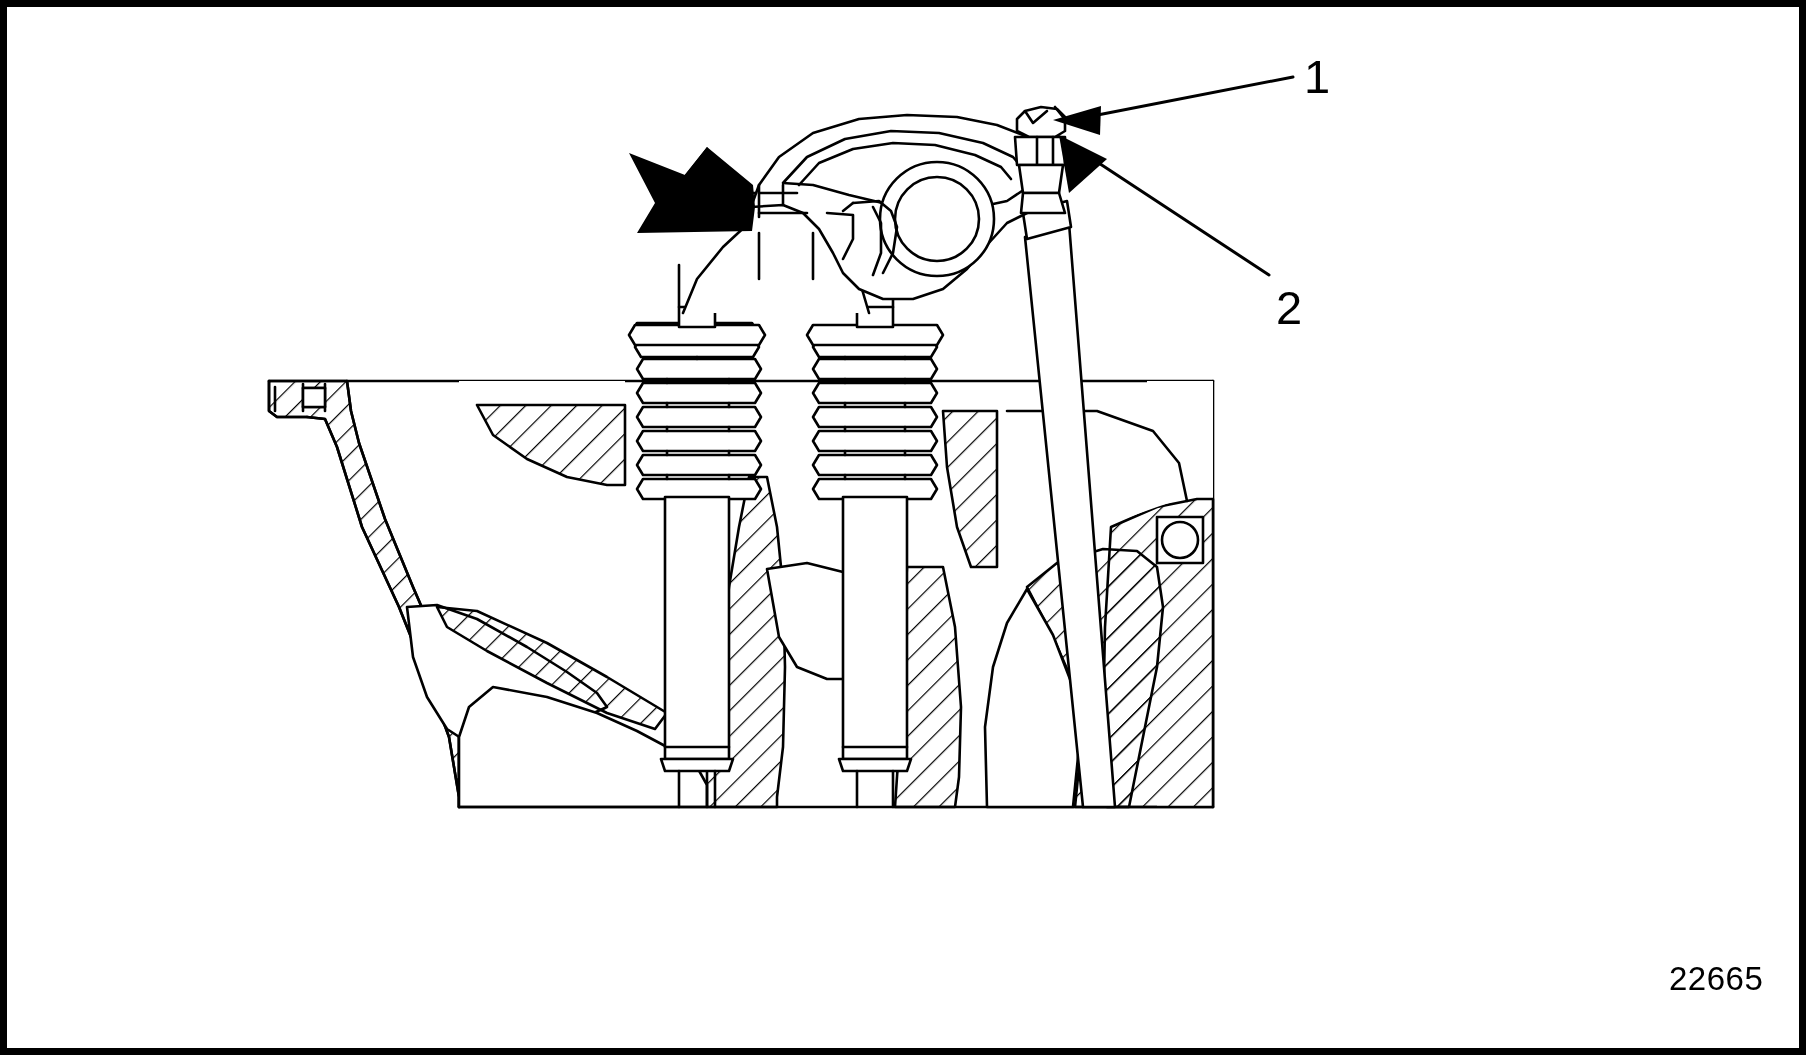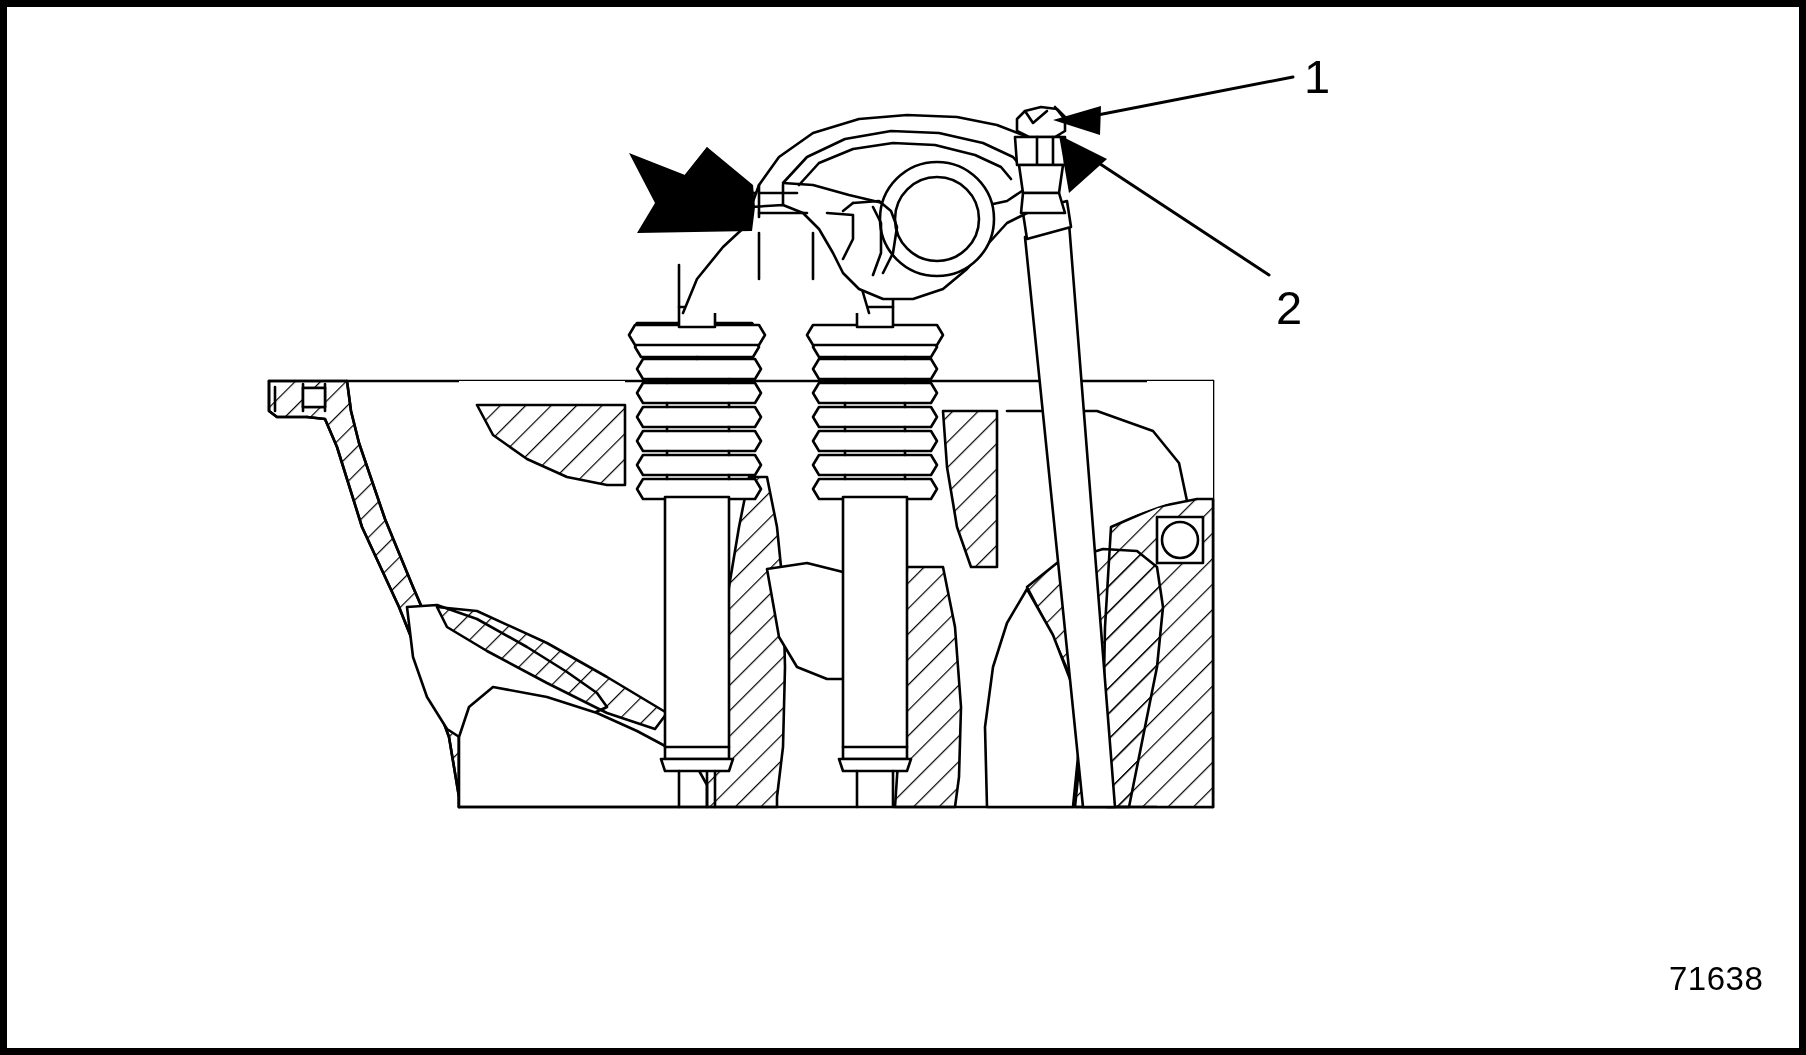--- a/index.html
+++ b/index.html
@@ -265,15 +265,15 @@
       <polygon points="745,224 748,200 746,178 700,140 678,168 622,146 648,196 630,226" fill="#000" stroke="none"></polygon>
       <polygon points="745,202 700,140 676,170 624,148 650,196 632,224 684,206" fill="#000" stroke="none"></polygon>
 
     </g>
   </svg>
 
   <div class="callout-num" id="callout-1-label">1</div>
 
   <div class="callout-num" id="callout-2-label">2</div>
 
-  <div id="figure-number">71638</div>
+  <div id="figure-number">22665</div>
 
 </div>
 
 </body></html>

